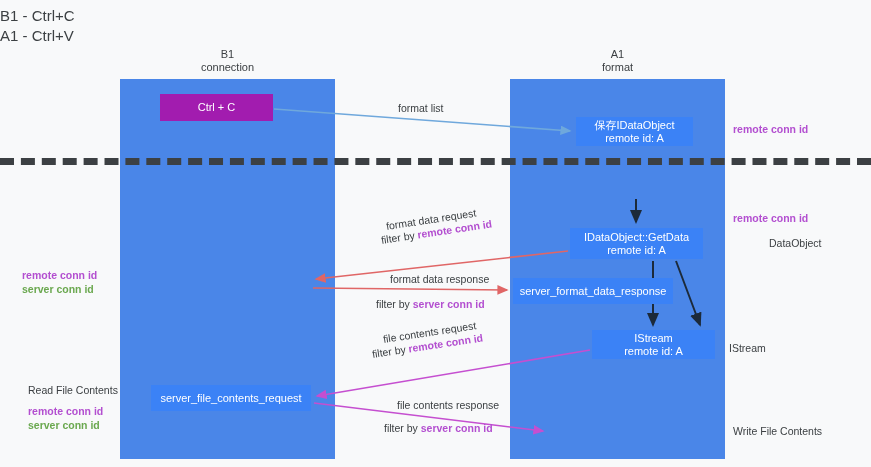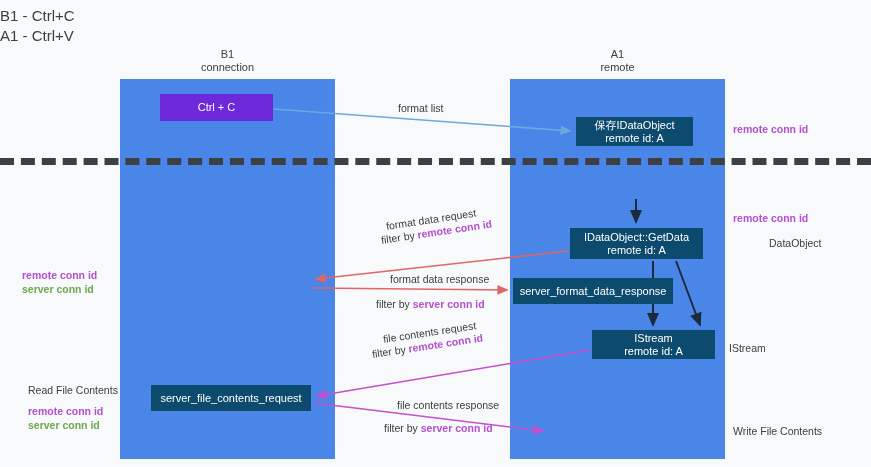--- a/index.html
+++ b/index.html
@@ -33,22 +33,22 @@
   #lane-b1{left:120px;top:79px;width:215px;height:380px;}
   #lane-a1{left:510px;top:79px;width:215px;height:380px;}
 
   
   .box{
     box-sizing:border-box;
     display:flex;flex-direction:column;align-items:center;justify-content:center;
     color:#ffffff;font-size:11px;line-height:13px;text-align:center;
     white-space:pre-line;
   }
-  .green{background:#6d28d9;}
-  .orange{background:#0c4a6e;}
+  .green{background:#a21caf;}
+  .orange{background:#3b82f6;}
 
   #box-ctrlc{left:160px;top:94px;width:113px;height:27px;}
   #box-dataobj{left:576px;top:117px;width:117px;height:29px;}
   #box-ctrlv{left:578px;top:172px;width:113px;height:26px;}
   #box-getdata{left:570px;top:228px;width:133px;height:31px;}
   #box-sfdreq{left:151px;top:268px;width:160px;height:26px;}
   #box-sfdresp{left:513px;top:278px;width:160px;height:26px;}
   #box-istream{left:592px;top:330px;width:123px;height:29px;}
   #box-sfcreq{left:151px;top:385px;width:160px;height:26px;}
   #box-sfcresp{left:548px;top:417px;width:160px;height:26px;}
@@ -96,21 +96,21 @@
 <body>
 
 <div id="stage">
 
   <div class="abs" id="title">B1 - Ctrl+C
 A1 - Ctrl+V</div>
 
   <div class="abs col-head" id="head-b1">B1
 connection</div>
   <div class="abs col-head" id="head-a1">A1
-remote</div>
+format</div>
 
   <div class="abs lane" id="lane-b1"></div>
   <div class="abs lane" id="lane-a1"></div>
 
   <svg id="edges" viewBox="0 0 871 467">
     <defs>
       <marker id="ah-blue" markerWidth="7" markerHeight="7" refX="6" refY="3" orient="auto">
         <path d="M0,0 L7,3 L0,6 z" fill="#6fa8dc"></path>
       </marker>
       <marker id="ah-red" markerWidth="7" markerHeight="7" refX="6" refY="3" orient="auto">

